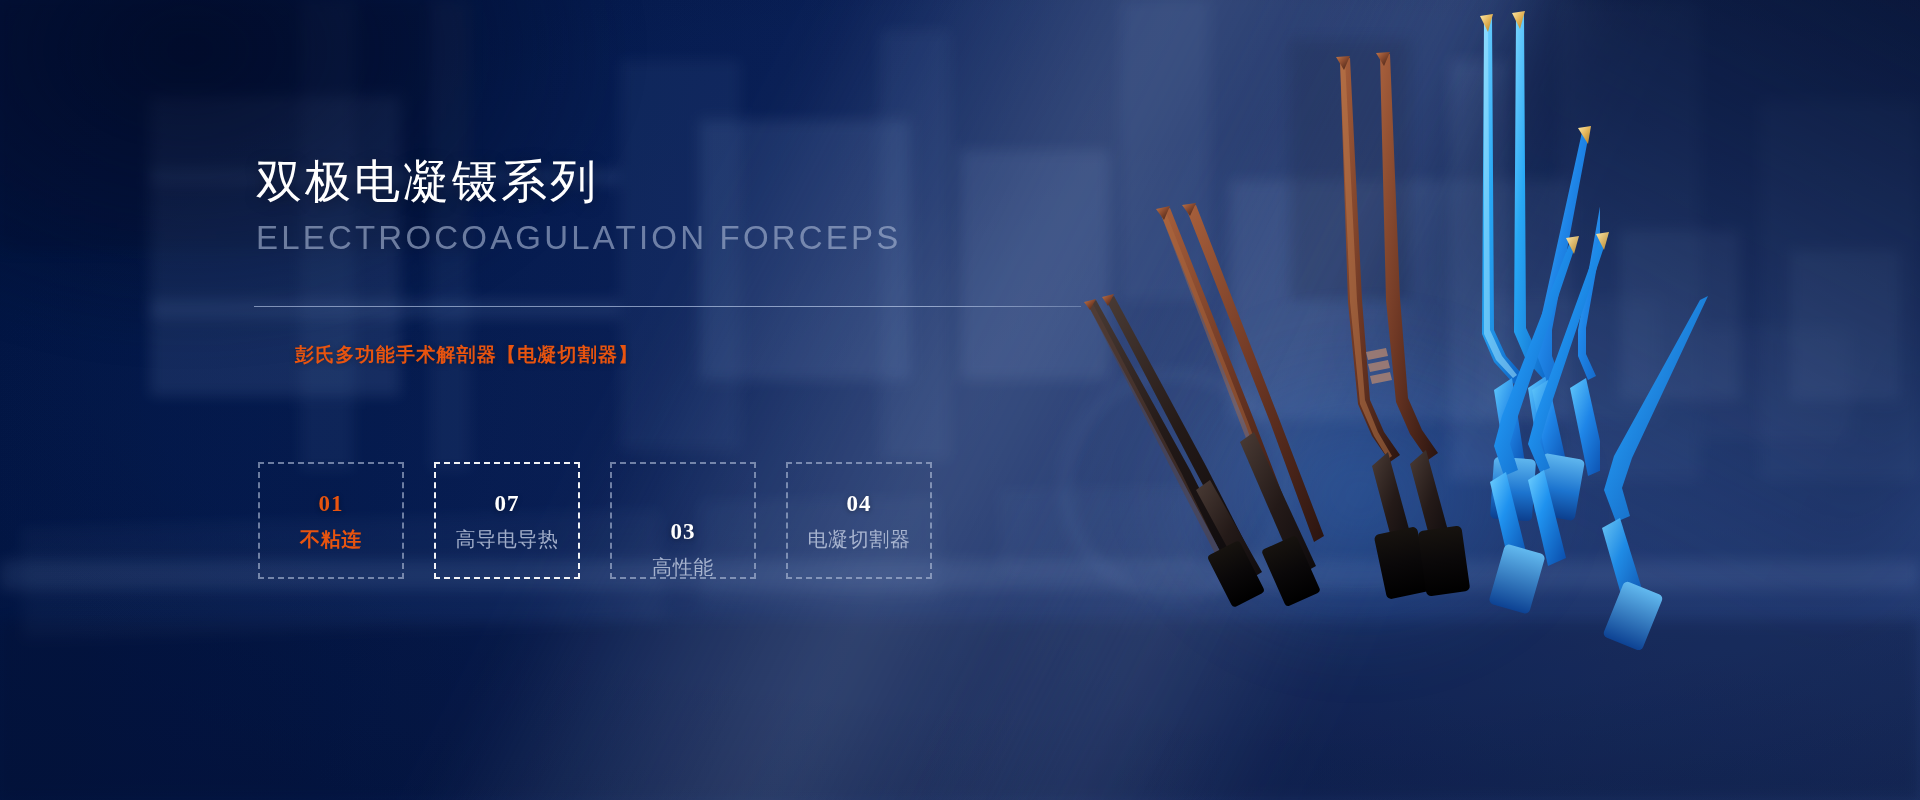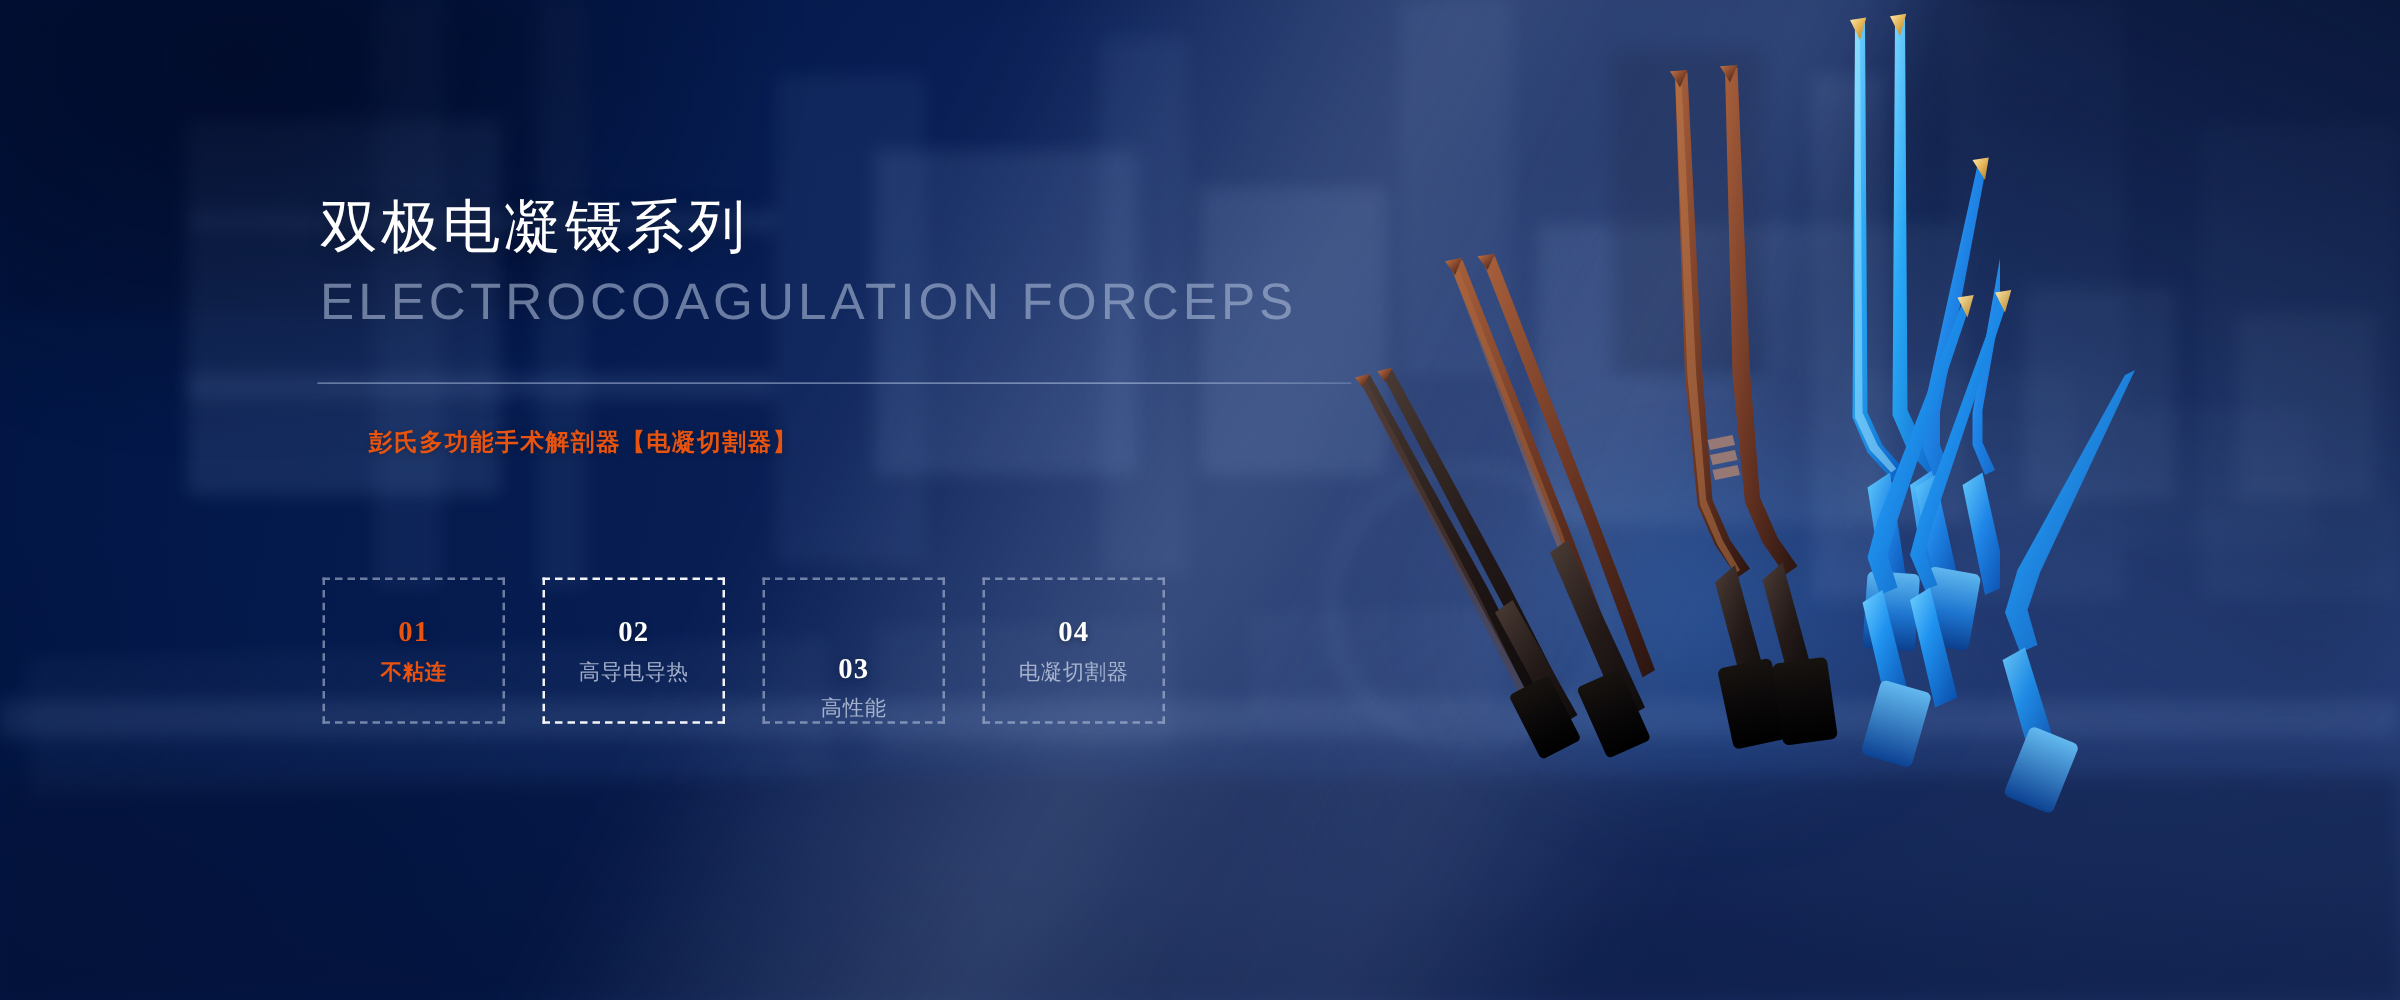--- a/index.html
+++ b/index.html
@@ -58,21 +58,21 @@
   .content{ position:absolute; left:0; top:10px; width:1100px; height:800px; }
 
   .title-cn{
     position:absolute; left:256px; top:148px;
     font-size:46px; line-height:1; letter-spacing:3px; color:#ffffff; font-weight:400;
     text-shadow:0 2px 14px rgba(0,0,0,.35);
     font-family:"DejaVu Sans","Liberation Sans",sans-serif;
   }
   .title-en{
     position:absolute; left:256px; top:211px;
-    font-size:41px; line-height:1; letter-spacing:3.2px;
+    font-size:33px; line-height:1; letter-spacing:3.2px;
     color:rgba(168,182,212,0.62); font-weight:400;
     font-family:"Liberation Sans","DejaVu Sans",sans-serif;
   }
   .rule{
     position:absolute; left:254px; top:296px; width:827px; height:1px;
     background:linear-gradient(90deg, rgba(186,203,234,0.62), rgba(186,203,234,0.70) 82%, rgba(186,203,234,0.35));
   }
   .subtitle{
     position:absolute; left:256px; top:335px;
     font-size:19px; line-height:1; letter-spacing:1.2px; font-weight:700;
@@ -86,22 +86,22 @@
   .feature{
     position:absolute; top:0; width:146px; height:117px;
     display:flex; flex-direction:column; align-items:center; justify-content:center;
   }
   .feature .num{
     font-size:23px; font-weight:700; line-height:1; letter-spacing:1px;
     color:#ffffff; font-family:Liberation Serif, serif;
     text-shadow:0 1px 5px rgba(0,0,0,.35);
   }
   .feature .lbl{
-    margin-top:14px; font-size:17px; line-height:1; letter-spacing:.6px;
-    color:rgba(196,206,228,0.80); font-family:Liberation Mono, monospace;
+    margin-top:14px; font-size:20px; line-height:1; letter-spacing:.6px;
+    color:rgba(196,206,228,0.80); font-family:Liberation Serif, serif;
   }
   .feature.is-active .num{ color:#E8540F; }
   .feature.is-active .lbl{ color:#E8540F; font-weight:700; }
 
   .f1{ left:0;   border:2px dashed rgba(183,196,222,0.58); }
   .f2{ left:176px; border:2px dashed rgba(255,255,255,0.95); }
   .f3{ left:352px; border:2px dashed rgba(183,196,222,0.58);justify-content:flex-end; }
   .f4{ left:528px; border:2px dashed rgba(183,196,222,0.58); }
 
   
@@ -298,21 +298,21 @@
     <div class="subtitle">彭氏多功能手术解剖器【电凝切割器】</div>
 
     <div class="features">
 
       <div class="feature f1 is-active">
         <div class="num">01</div>
         <div class="lbl">不粘连</div>
       </div>
 
       <div class="feature f2">
-        <div class="num">02</div>
+        <div class="num">07</div>
         <div class="lbl">高导电导热</div>
       </div>
 
       <div class="feature f3">
         <div class="num">03</div>
         <div class="lbl">高性能</div>
       </div>
 
       <div class="feature f4">
         <div class="num">04</div>

